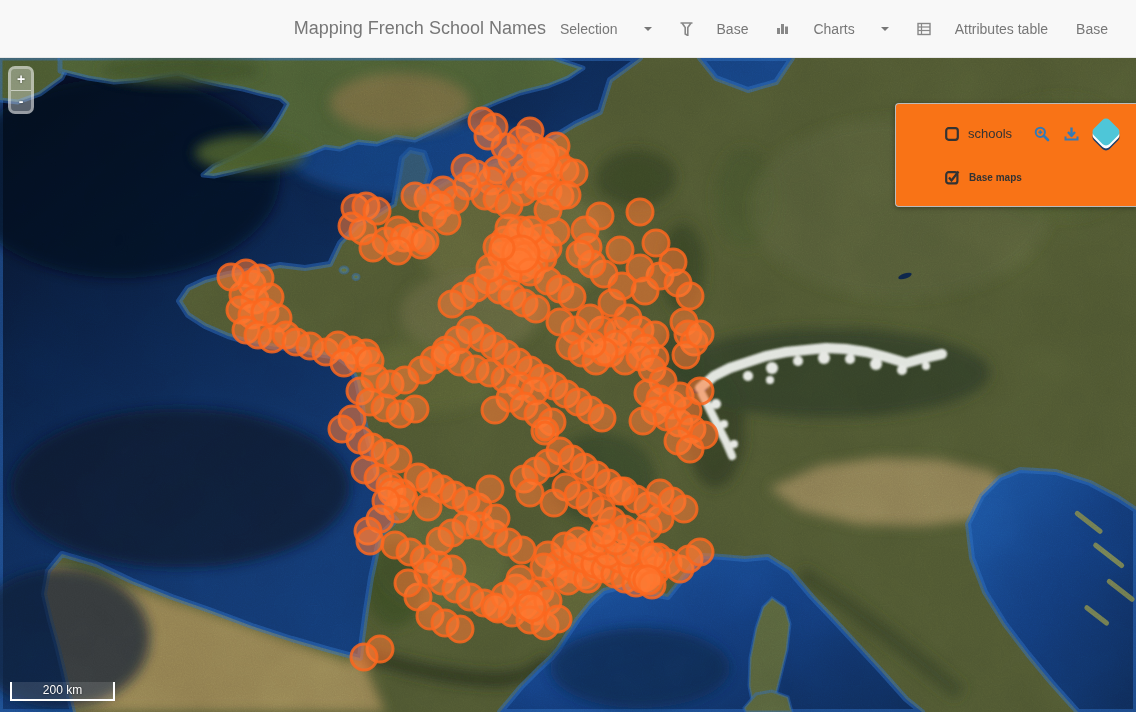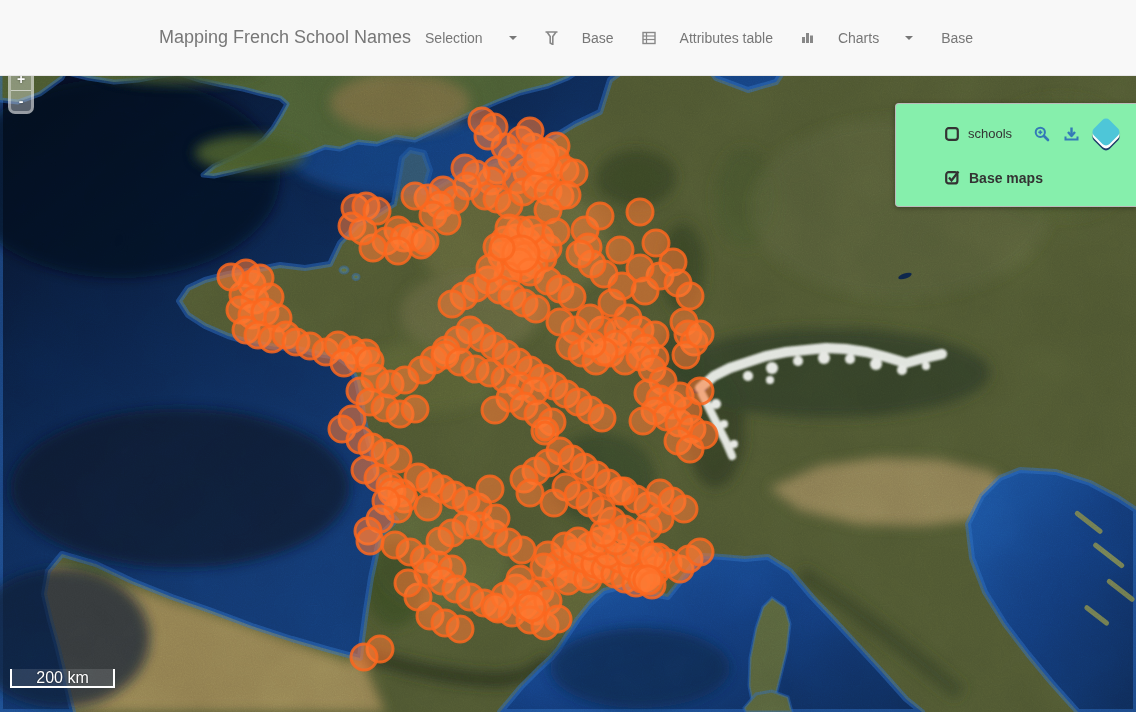--- a/index.html
+++ b/index.html
@@ -1,22 +1,22 @@
 <!DOCTYPE html>
 <html><head>
 <meta charset="utf-8">
 <style>
   * { margin:0; padding:0; box-sizing:border-box; }
   html,body { width:1136px; height:712px; overflow:hidden; font-family:"Liberation Sans", sans-serif; background:#fff; }
 
   
   .navbar {
-    position:absolute; top:0; left:0; width:1136px; height:76px;
+    position:absolute; top:0; left:0; width:1136px; height:58px;
     background:#f8f8f8; border-bottom:1px solid #e7e7e7;
-    display:flex; align-items:center; justify-content:center; z-index:50;
+    display:flex; align-items:center; justify-content:flex-end; z-index:50;
   }
   .navbar-title { color:#777; font-size:18px; padding-left:24px; white-space:nowrap; }
   .navbar-menu { display:flex; align-items:center; padding-right:14px; }
   .nav-item {
     color:#777; font-size:14px; padding:10px 14px; cursor:pointer;
     display:flex; align-items:center; gap:24px; white-space:nowrap;
   }
   .nav-item svg { display:block; }
   .caret {
     display:inline-block; width:0; height:0; margin-left:2px;
@@ -36,38 +36,38 @@
   }
   .zoom-btn {
     width:100%; height:21px; text-align:center; color:#fff; font-weight:bold;
     font-size:14px; line-height:20px; cursor:pointer; text-shadow:0 0 2px rgba(0,0,0,.5);
     background:rgba(255,255,255,0.12);
   }
   .zoom-btn + .zoom-btn { border-top:1px solid rgba(255,255,255,0.55); }
 
   
   .scalebar {
-    position:absolute; left:10px; bottom:24px; width:105px; height:19px; z-index:20;
+    position:absolute; left:10px; bottom:11px; width:105px; height:19px; z-index:20;
     border-left:2px solid #fff; border-right:2px solid #fff; border-bottom:2px solid #fff;
     background:rgba(255,255,255,0.12);
-    color:#fff; font-size:16px; text-align:center; line-height:17px;
+    color:#fff; font-size:12px; text-align:center; line-height:17px;
     text-shadow:0 0 2px rgba(0,0,0,.7);
   }
 
   
   .layers-panel {
     position:absolute; top:45px; right:0; width:241px; height:104px; z-index:30;
-    background:#86efac; border:1px solid #bbb; border-right:none;
+    background:#f97316; border:1px solid #bbb; border-right:none;
     border-radius:4px 0 0 4px; box-shadow:0 1px 5px rgba(0,0,0,0.35);
     padding:13px 0 0 49px;
   }
   .layer-row { display:flex; align-items:center; height:33px; }
   .layer-row .cb { margin-right:9px; cursor:pointer; display:flex; }
   .layer-label { font-size:13px; color:#333; cursor:pointer; }
-  .layer-label.bold { font-weight:bold; font-size:14px; }
+  .layer-label.bold { font-weight:bold; font-size:10px; }
   .layer-actions { display:flex; align-items:center; gap:14px; margin-left:22px; }
   .layer-actions svg { cursor:pointer; display:block; }
   .layer-row + .layer-row { margin-top:11px; }
 
   .diamond-wrap { position:absolute; top:14px; right:14px; width:32px; height:32px; cursor:pointer; }
   .diamond { position:absolute; left:5px; width:22px; height:22px; border-radius:5px; transform:rotate(45deg); }
   .diamond.navy  { top:8px;  background:#1d3e6e; }
   .diamond.white { top:6px;  background:#fdfdfd; box-shadow:0 0 1px rgba(0,0,0,.4);}
   .diamond.teal  { top:3px;  background:#4ec6d8; }
 </style>
@@ -81,42 +81,42 @@
       <span>Selection</span>
       <span class="caret"></span>
     </div>
     <div class="nav-item">
       <span>
         <svg width="13" height="14" viewBox="0 0 13 14">
             <path d="M0.5,1 H12.5 M2,1 L5.2,5.5 V12 L7.8,13.5 V5.5 L11,1" fill="none" stroke="#888" stroke-width="1.6"></path>
           </svg>
       </span>
       <span>Base</span>
+    </div>
+    <div class="nav-item">
+      <span>
+        <svg width="13" height="13" viewBox="0 0 13 13">
+            <rect x="1" y="6" width="3" height="6" fill="#888"></rect>
+            <rect x="5" y="2" width="3" height="10" fill="#888"></rect>
+            <rect x="9" y="4.5" width="3" height="7.5" fill="#888"></rect>
+          </svg>
+      </span>
+      <span>Charts</span>
+      <span class="caret"></span>
     </div>
     <div class="nav-item">
       <span>
         <svg width="14" height="14" viewBox="0 0 14 14">
             <rect x="1" y="1.5" width="12" height="11" fill="none" stroke="#888" stroke-width="1.4"></rect>
             <line x1="1" y1="5" x2="13" y2="5" stroke="#888" stroke-width="1.2"></line>
             <line x1="1" y1="8.5" x2="13" y2="8.5" stroke="#888" stroke-width="1.2"></line>
             <line x1="4.5" y1="1.5" x2="4.5" y2="12.5" stroke="#888" stroke-width="1.2"></line>
           </svg>
       </span>
       <span>Attributes table</span>
-    </div>
-    <div class="nav-item">
-      <span>
-        <svg width="13" height="13" viewBox="0 0 13 13">
-            <rect x="1" y="6" width="3" height="6" fill="#888"></rect>
-            <rect x="5" y="2" width="3" height="10" fill="#888"></rect>
-            <rect x="9" y="4.5" width="3" height="7.5" fill="#888"></rect>
-          </svg>
-      </span>
-      <span>Charts</span>
-      <span class="caret"></span>
     </div>
     <div class="nav-item">
       <span>Base</span>
     </div>
   </div>
 </div>
 
 <div class="map-wrap">
 
 <svg class="basemap" width="1136" height="654" viewBox="0 0 1136 654">

